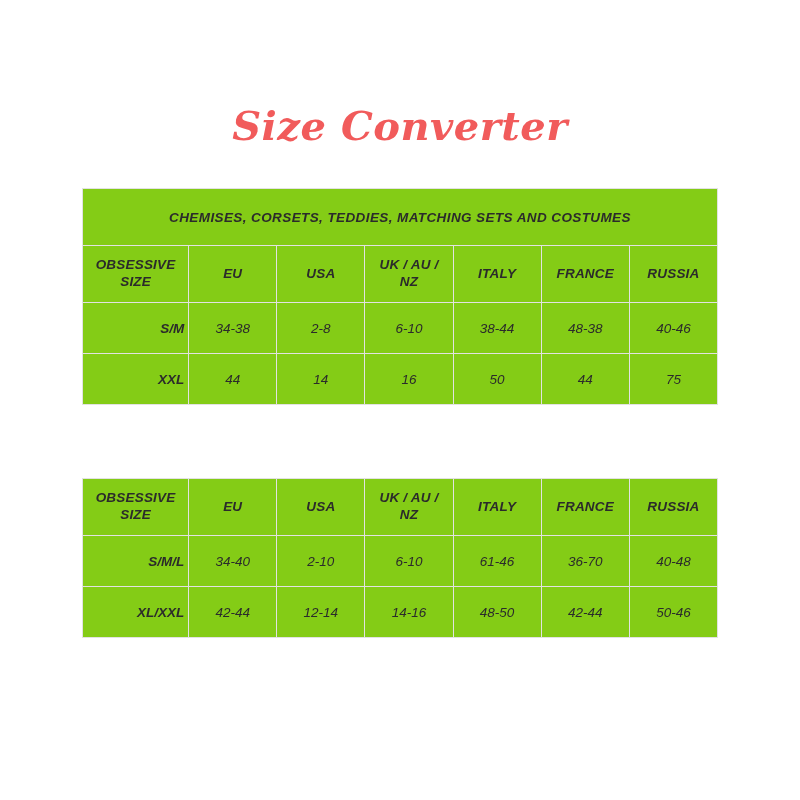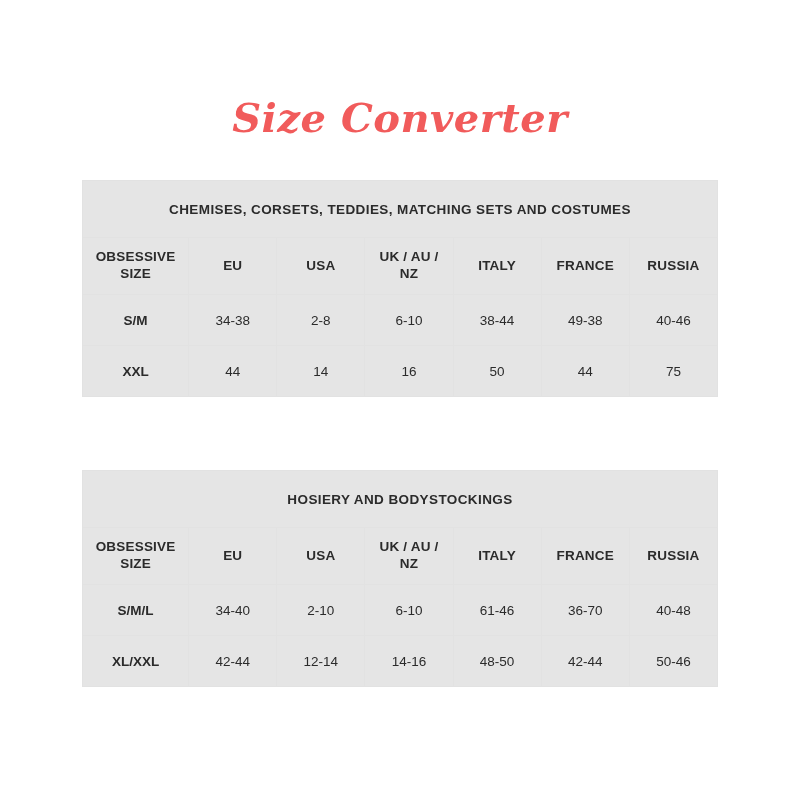--- a/index.html
+++ b/index.html
@@ -12,21 +12,21 @@
     background: #ffffff;
     font-family: "Liberation Sans", sans-serif;
     color: #2b2b2b;
     overflow: hidden;
   }
   .page {
     width: 800px;
     height: 800px;
     position: relative;
     box-sizing: border-box;
-    padding: 4px;
+    padding: 12px;
   }
   .title {
     text-align: center;
     color: #f15b5b;
     font-family: "DejaVu Serif", serif;
     font-style: italic;
     font-weight: bold;
     font-size: 40px;
     letter-spacing: 0.5px;
     padding-top: 92px;
@@ -37,21 +37,22 @@
     width: 636px;
     margin: 0 auto;
   }
   .table-wrap.first { margin-top: 40px; }
   .table-wrap.second { margin-top: 73px; }
 
   table.size-table {
     width: 100%;
     border-collapse: collapse;
     table-layout: fixed;
-    background: #e5e5e5;
+    background: #84cc16;
+    font-style: italic;
   }
   table.size-table td,
   table.size-table th {
     border: 1px solid #e2e2e2;
     text-align: center;
     vertical-align: middle;
     font-size: 13.5px;
     color: #2b2b2b;
     padding: 0 4px;
   }
@@ -69,20 +70,21 @@
     font-size: 13.5px;
     letter-spacing: 0.2px;
     line-height: 1.25;
   }
   .body-row td {
     height: 50px;
     font-size: 14px;
   }
   .body-row td.rowlabel {
     font-weight: bold;
+    text-align: right;
   }
   .col-first { width: 106px; }
   .col-rest { width: 88px; }
 </style>
 </head>
 <body>
 
 <div class="page">
 
   <div class="title">Size Converter</div>
@@ -110,21 +112,21 @@
           <td>ITALY</td>
           <td>FRANCE</td>
           <td>RUSSIA</td>
         </tr>
         <tr class="body-row">
           <td class="rowlabel">S/M</td>
           <td>34-38</td>
           <td>2-8</td>
           <td>6-10</td>
           <td>38-44</td>
-          <td>49-38</td>
+          <td>48-38</td>
           <td>40-46</td>
         </tr>
         <tr class="body-row">
           <td class="rowlabel">XXL</td>
           <td>44</td>
           <td>14</td>
           <td>16</td>
           <td>50</td>
           <td>44</td>
           <td>75</td>
@@ -138,23 +140,20 @@
       <colgroup>
         <col class="col-first">
           <col class="col-rest">
           <col class="col-rest">
           <col class="col-rest">
           <col class="col-rest">
           <col class="col-rest">
           <col class="col-rest">
       </colgroup>
       <tbody>
-        <tr class="cap-row">
-          <td colspan="7">HOSIERY AND BODYSTOCKINGS</td>
-        </tr>
         <tr class="head-row">
           <td>OBSESSIVE SIZE</td>
           <td>EU</td>
           <td>USA</td>
           <td>UK / AU / NZ</td>
           <td>ITALY</td>
           <td>FRANCE</td>
           <td>RUSSIA</td>
         </tr>
         <tr class="body-row">

